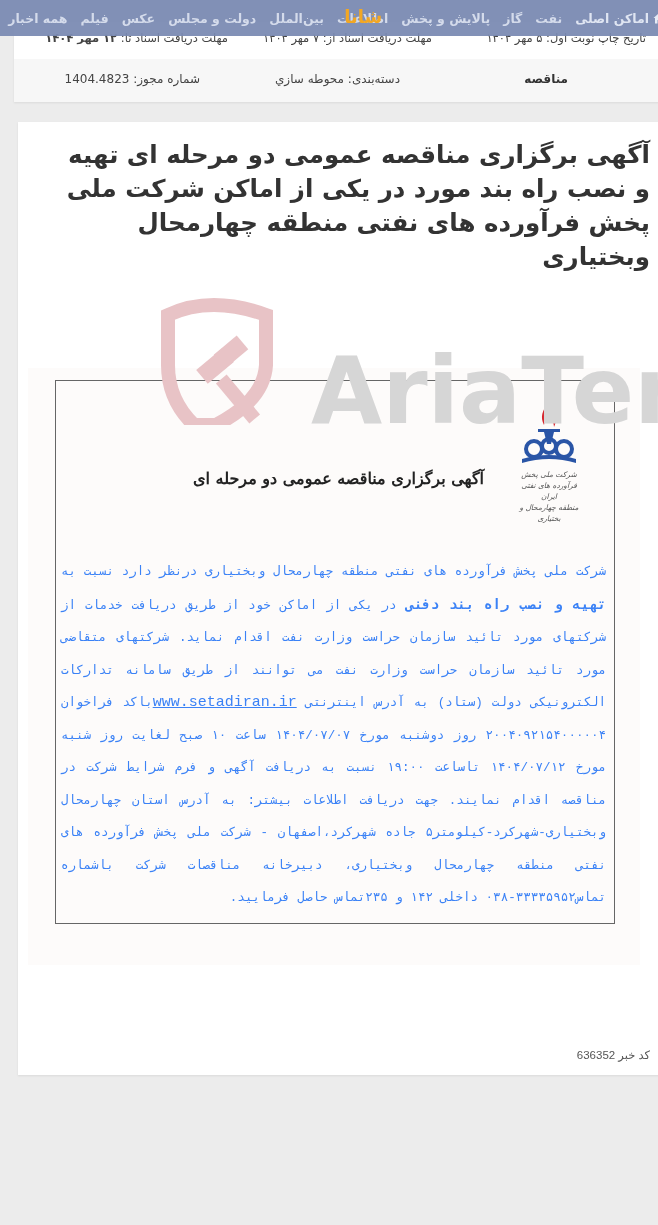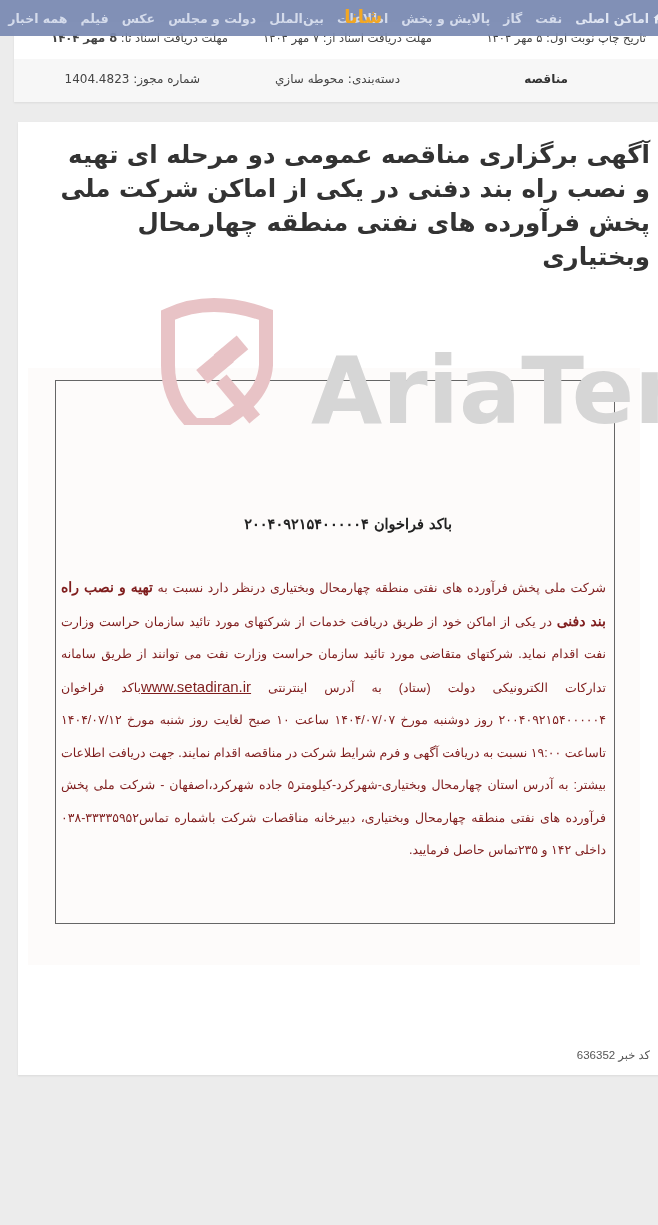--- a/index.html
+++ b/index.html
@@ -74,42 +74,42 @@
   .notice-heading {
     position:absolute; right:130px; top:88px; font-family:"DejaVu Serif", serif;
     font-size:16px; font-weight:bold; color:#222;
   }
   .notice-code {
     position:absolute; right:162px; top:134px; font-family:"DejaVu Serif", serif;
     font-size:14.5px; font-weight:bold; color:#222;
   }
   .notice-body {
     position:absolute; right:8px; top:175px; width:545px;
-    font-family:Liberation Sans, sans-serif; font-size:12.5px; line-height:32.5px; color:#7f1d1d;
-    text-align:justify; text-align-last:right;margin-top:15px;
+    font-family:Liberation Mono, monospace; font-size:12.5px; line-height:32.5px; color:#3b82f6;
+    text-align:justify; text-align-last:right;
   }
   .notice-body b { font-size:14px; }
   .notice-body .link { text-decoration:underline; direction:ltr; unicode-bidi:embed; font-size:15px; }
   .notice-footer {
     position:absolute; right:62px; top:492px; font-family:"DejaVu Serif", serif;
     font-size:12.5px; color:#222;
   }
   .news-code {
     position:absolute; right:28px; top:926px; font-size:11.5px; color:#555;
     font-family:"Liberation Sans", sans-serif;
   }
 </style>
 </head>
 <body>
 
 <div class="info-card">
   <div class="info-row1">
     <span style="right:12px;">تاریخ چاپ نوبت اول: ۵ مهر ۱۴۰۴</span>
     <span style="right:226px;">مهلت دریافت اسناد از: ۷ مهر ۱۴۰۴</span>
-    <span style="right:430px;"><span style="position:static">مهلت دریافت اسناد تا: </span><b style="position:static">8 مهر ۱۴۰۴</b></span>
+    <span style="right:430px;"><span style="position:static">مهلت دریافت اسناد تا: </span><b style="position:static">۱۲ مهر ۱۴۰۴</b></span>
   </div>
   <div class="info-row2">
     <span class="type" style="right:90px;">مناقصه</span>
     <span style="right:258px;">دسته‌بندی: محوطه سازي</span>
     <span style="right:458px;">شماره مجوز: 1404.4823</span>
   </div>
 </div>
 
 <div class="topnav">
   <div class="nav-inner">
@@ -131,25 +131,40 @@
     <div class="nav-item">بین‌الملل</div>
     <div class="nav-item">دولت و مجلس</div>
     <div class="nav-item">عکس</div>
     <div class="nav-item">فیلم</div>
     <div class="nav-item">همه اخبار</div>
 
   </div>
 </div>
 
 <div class="main-card">
-  <h1 class="title">آگهی برگزاری مناقصه عمومی دو مرحله ای تهیه و نصب راه بند دفنی در یکی از اماکن شرکت ملی پخش فرآورده های نفتی منطقه چهارمحال وبختیاری</h1>
+  <h1 class="title">آگهی برگزاری مناقصه عمومی دو مرحله ای تهیه و نصب راه بند مورد در یکی از اماکن شرکت ملی پخش فرآورده های نفتی منطقه چهارمحال وبختیاری</h1>
 
   <div class="notice-area">
     <div class="notice-box">
-      <div class="notice-code">باکد فراخوان ۲۰۰۴۰۹۲۱۵۴۰۰۰۰۰۴</div>
+      <div class="notice-logo">
+        <svg width="70" height="100" viewBox="0 0 70 100">
+          <path d="M35 2 C28 12 26 18 30 26 C31 21 34 19 35 16 C36 20 40 22 40 28 C44 20 42 10 35 2 Z" fill="#d6262e"></path>
+          <rect x="24" y="30" width="22" height="3" fill="#2a55a6"></rect>
+          <path d="M30 33 L40 33 L37 45 L33 45 Z" fill="#2a55a6"></path>
+          <circle cx="20" cy="50" r="8" fill="none" stroke="#2a55a6" stroke-width="4"></circle>
+          <circle cx="35" cy="47" r="7" fill="none" stroke="#2a55a6" stroke-width="4"></circle>
+          <circle cx="50" cy="50" r="8" fill="none" stroke="#2a55a6" stroke-width="4"></circle>
+          <path d="M8 60 Q35 52 62 60 L62 64 Q35 56 8 64 Z" fill="#2a55a6"></path>
+        </svg>
+        <div style="position:absolute; right:0; top:70px; width:70px; font-size:7.5px; line-height:11px; color:#555; text-align:center; font-family:'DejaVu Serif', serif; font-style:italic;">
+          <div>شرکت ملی پخش فرآورده های نفتی ایران</div>
+          <div>منطقه چهارمحال و بختیاری</div>
+        </div>
+      </div>
+      <div class="notice-heading">آگهی برگزاری مناقصه عمومی دو مرحله ای</div>
       <div class="notice-body">
         <span>شرکت ملی پخش فرآورده های نفتی منطقه چهارمحال وبختیاری درنظر دارد نسبت به </span><b>تهیه و نصب راه بند دفنی</b><span> در یکی از اماکن خود از طریق دریافت خدمات از شرکتهای مورد تائید سازمان حراست وزارت نفت اقدام نماید. شرکتهای متقاضی مورد تائید سازمان حراست وزارت نفت می توانند از طریق سامانه تدارکات الکترونیکی دولت (ستاد) به آدرس اینترنتی </span><span class="link">www.setadiran.ir</span><span>باکد فراخوان ۲۰۰۴۰۹۲۱۵۴۰۰۰۰۰۴ روز دوشنبه مورخ ۱۴۰۴/۰۷/۰۷ ساعت ۱۰ صبح لغایت روز شنبه مورخ ۱۴۰۴/۰۷/۱۲ تاساعت ۱۹:۰۰ نسبت به دریافت آگهی و فرم شرایط شرکت در مناقصه اقدام نمایند. جهت دریافت اطلاعات بیشتر: به آدرس استان چهارمحال وبختیاری-شهرکرد-کیلومتر۵ جاده شهرکرد،اصفهان - شرکت ملی پخش فرآورده های نفتی منطقه چهارمحال وبختیاری، دبیرخانه مناقصات شرکت باشماره تماس۳۳۳۳۵۹۵۲-۰۳۸ داخلی ۱۴۲ و ۲۳۵تماس حاصل فرمایید.</span>
       </div>
     </div>
   </div>
 
   <svg class="watermark" viewBox="0 0 540 130">
     <path d="M22 20 Q65 0 120 20 L120 70 Q118 105 70 130 L48 130 Q22 105 22 70 Z" fill="none" stroke="#e8c3c6" stroke-width="14"></path>
     <g fill="#e8c3c6">
       <rect x="52" y="62" width="34" height="18" transform="rotate(-40 69 71)"></rect>

